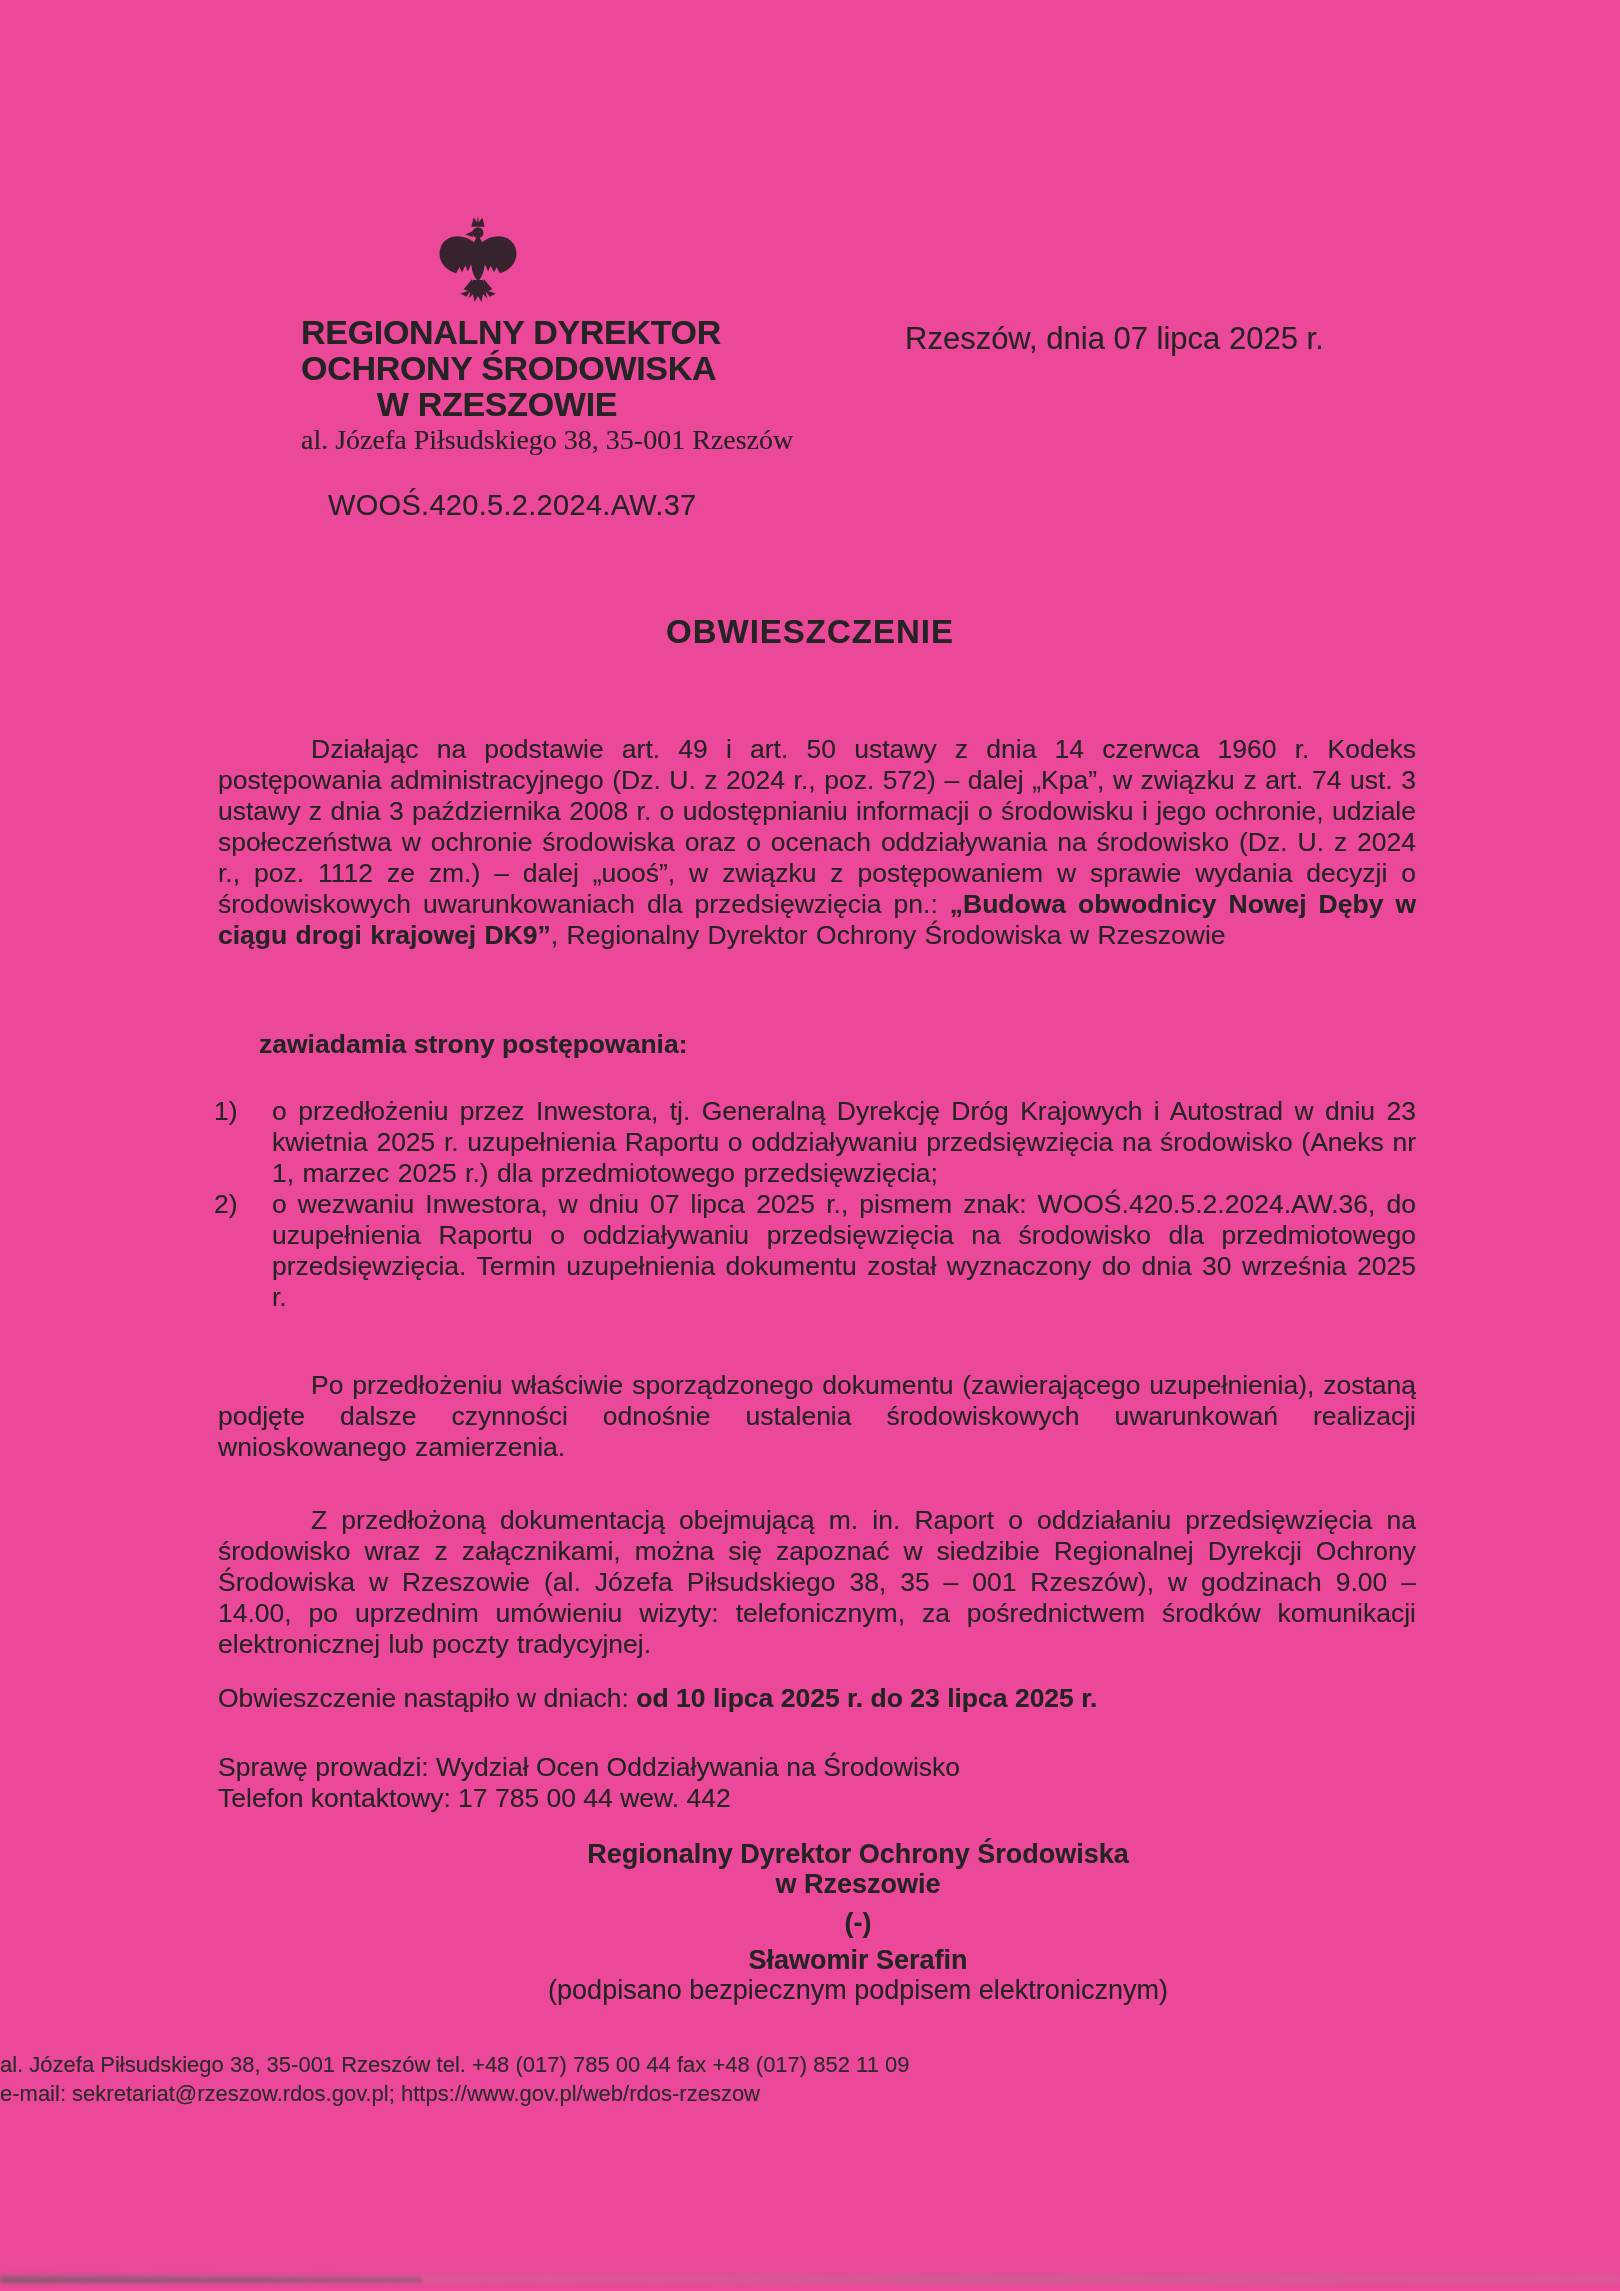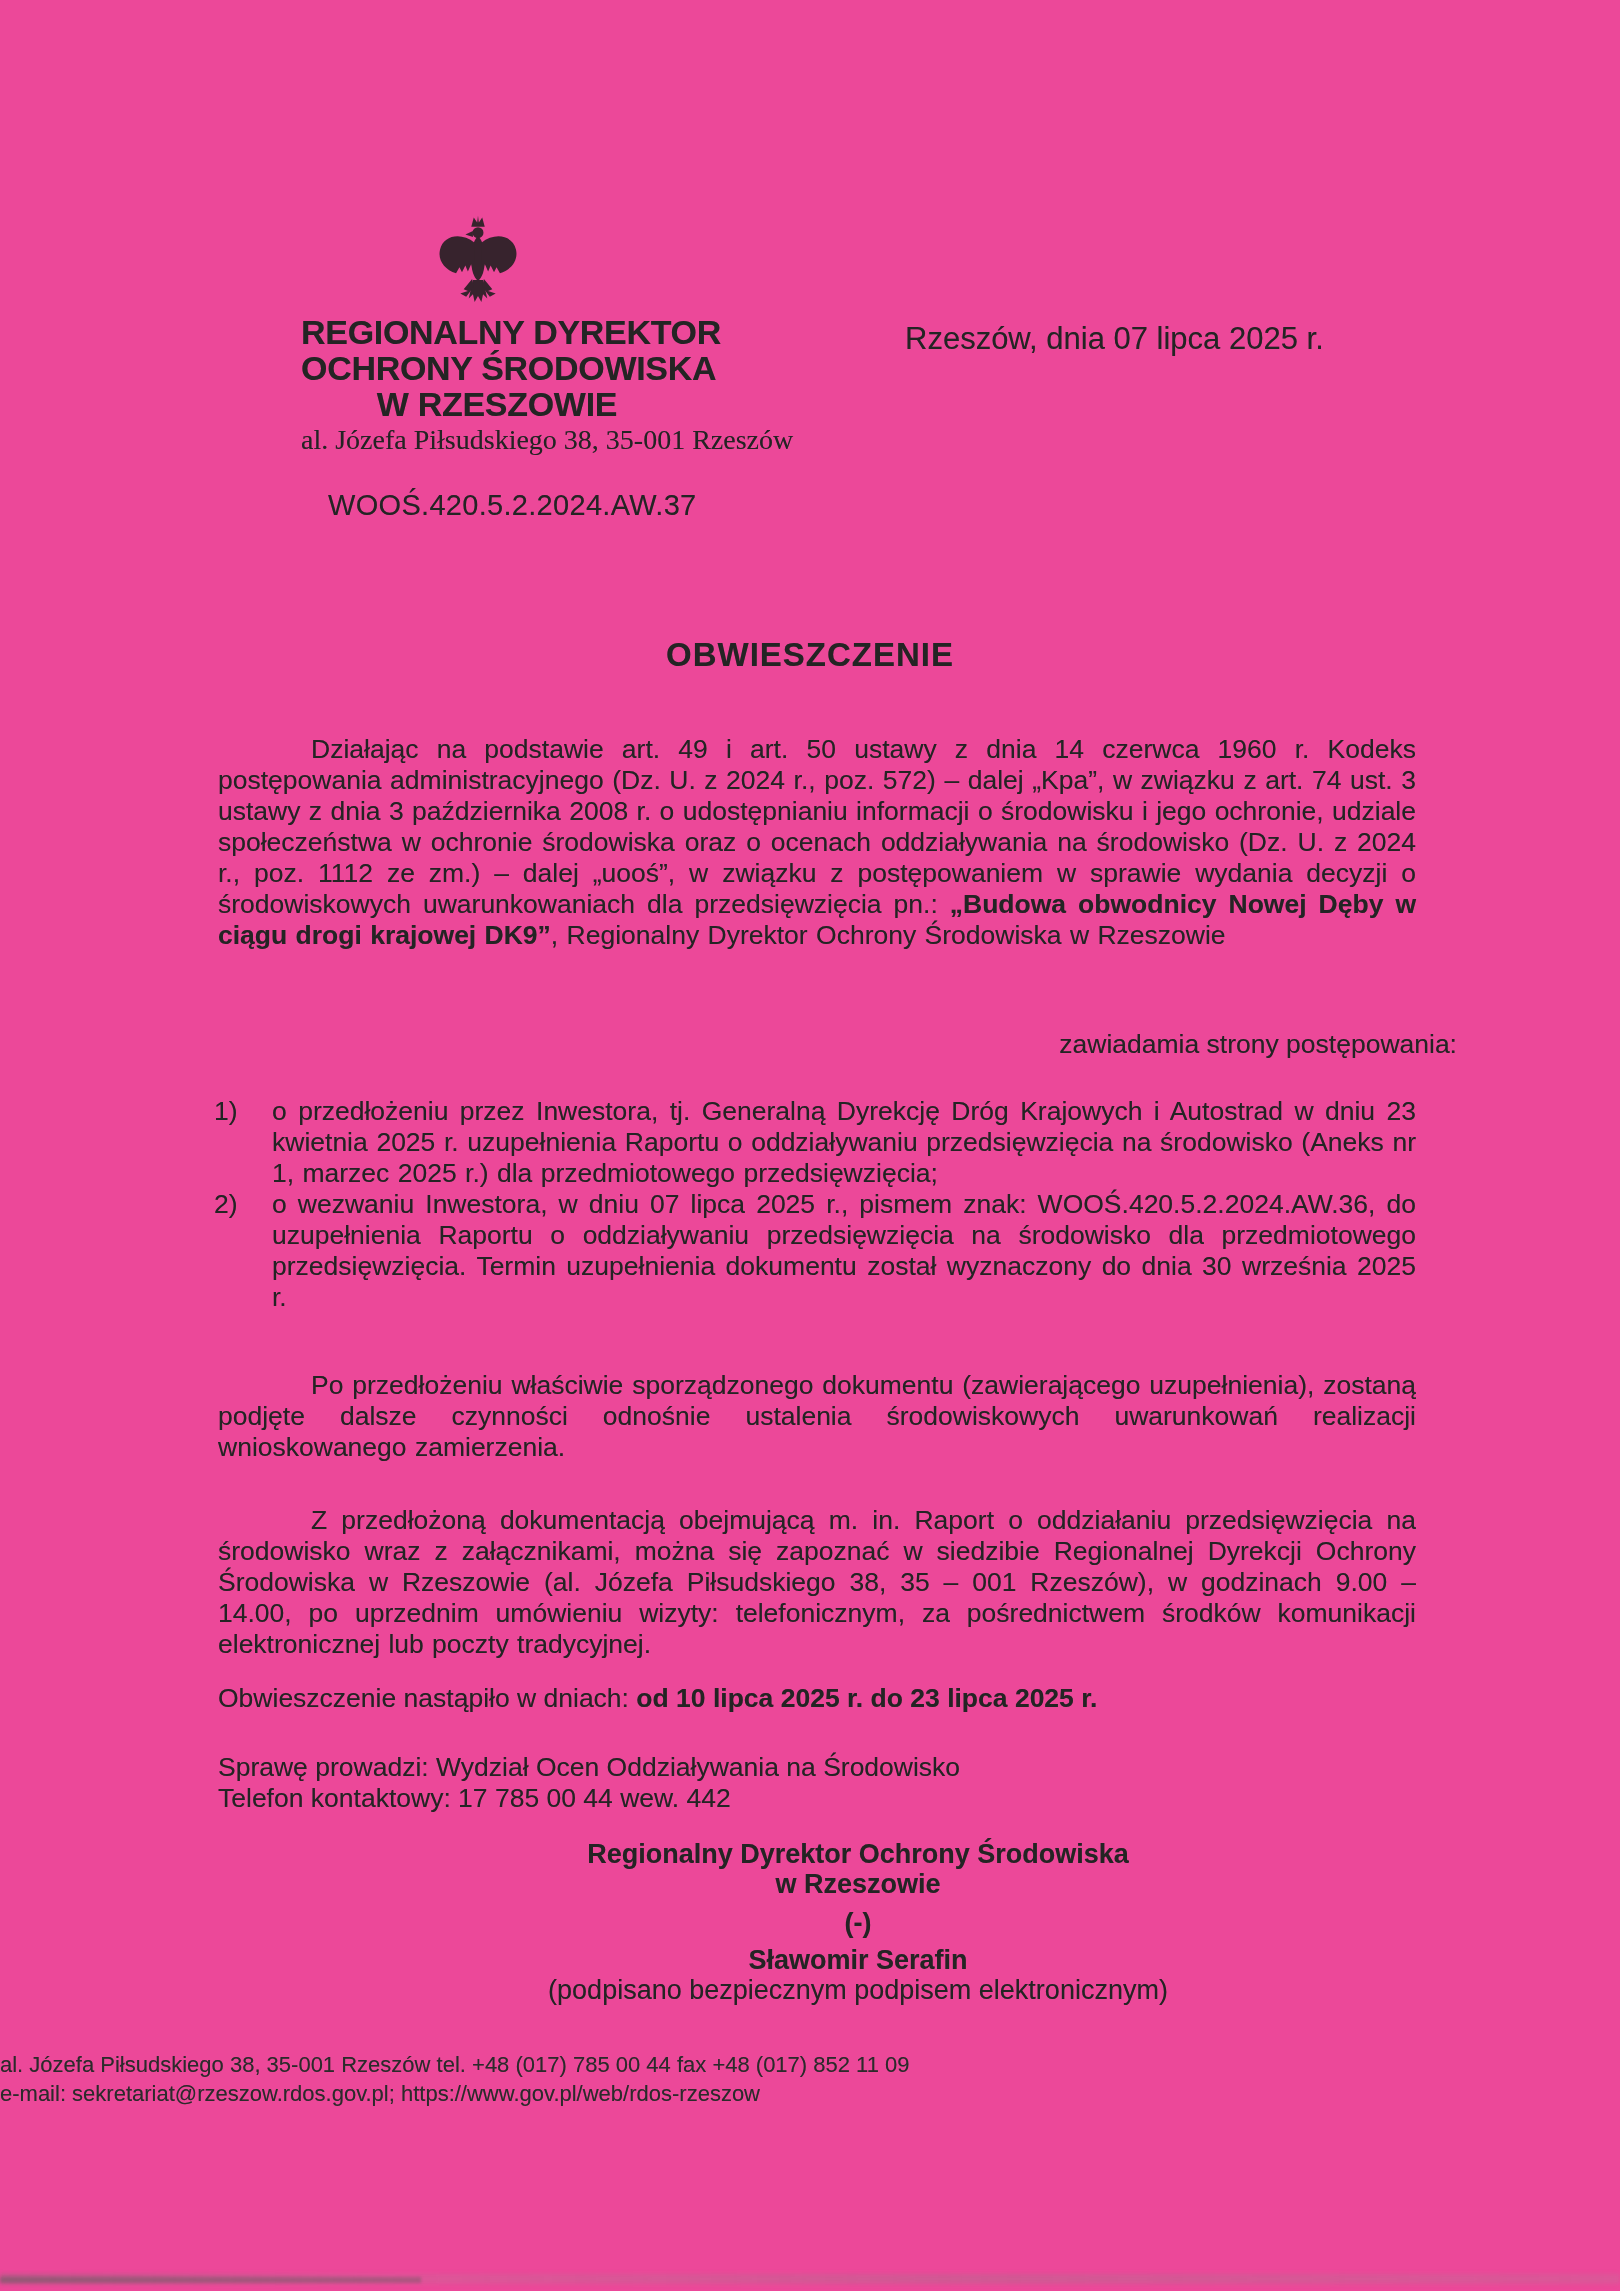--- a/index.html
+++ b/index.html
@@ -14,30 +14,30 @@
   .emblem svg { width:100%; height:100%; opacity:0.88; }
 
   .letterhead { position:absolute; left:301px; top:314px; width:392px; text-align:center; }
   .org-line { font-weight:bold; font-size:34px; line-height:36px; letter-spacing:-0.3px; white-space:nowrap; }
   .address  { font-size:28px; line-height:36px; white-space:nowrap;font-family:Liberation Serif, serif; }
 
   .date-line { position:absolute; left:905px; top:321px; font-size:31px; white-space:nowrap; }
 
   .case-number { position:absolute; left:328px; top:489px; font-size:29px; letter-spacing:0.3px; }
 
-  .doc-title { position:absolute; left:0; top:636px; width:1620px; text-align:center;
+  .doc-title { position:absolute; left:0; top:613px; width:1620px; text-align:center;
                font-size:33px; font-weight:bold; letter-spacing:1px; }
 
   .col { position:absolute; left:218px; width:1198px; font-size:26.5px; line-height:31px; }
   .just { text-align:justify; word-spacing:1px; }
   .indent { text-indent:93px;margin-top:12px; }
   p { margin:0; }
 
-  .center-heading { position:absolute; left:259px; width:1198px; text-align:right;
-                    font-size:26.5px; font-weight:normal; }
+  .center-heading { position:absolute; left:259px; width:1198px; text-align:left;
+                    font-size:26.5px; font-weight:bold; }
 
   .list-item { position:relative; padding-left:54px; text-align:justify; word-spacing:1px; }
   .list-num  { position:absolute; left:-3.9px; top:0; }
 
   .plain { text-align:left; }
 
   .signature { position:absolute; left:858px; top:1839px; transform:translateX(-50%);
                text-align:center; font-size:27px; line-height:30px; white-space:nowrap; }
   .sig-bold { font-weight:bold; }
   .sig-dash { margin-top:8.8px; font-weight:bold; }

